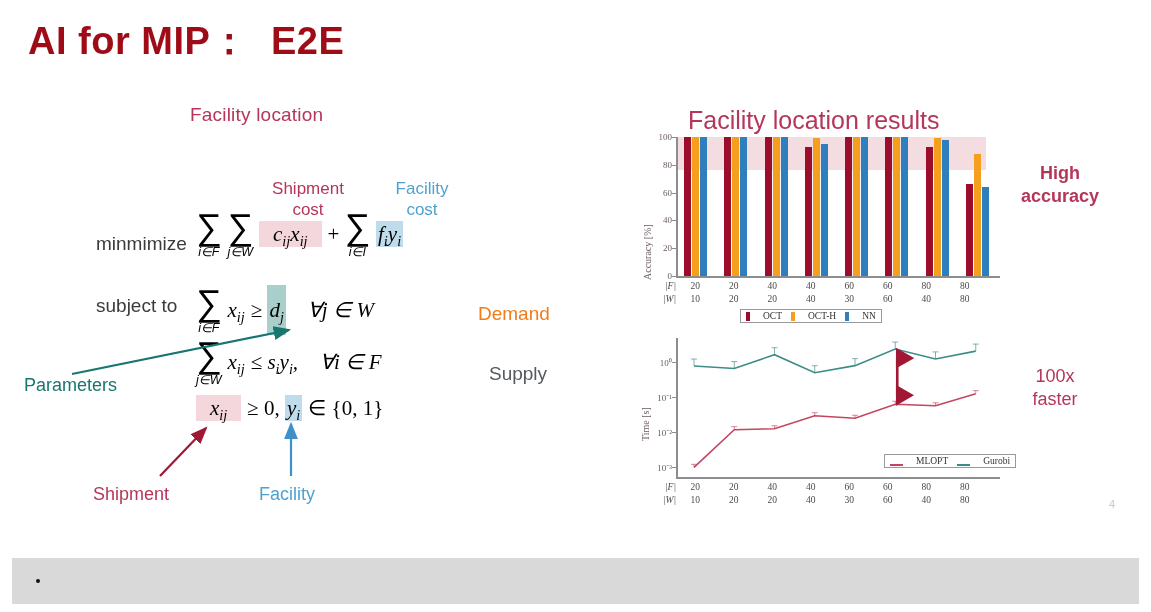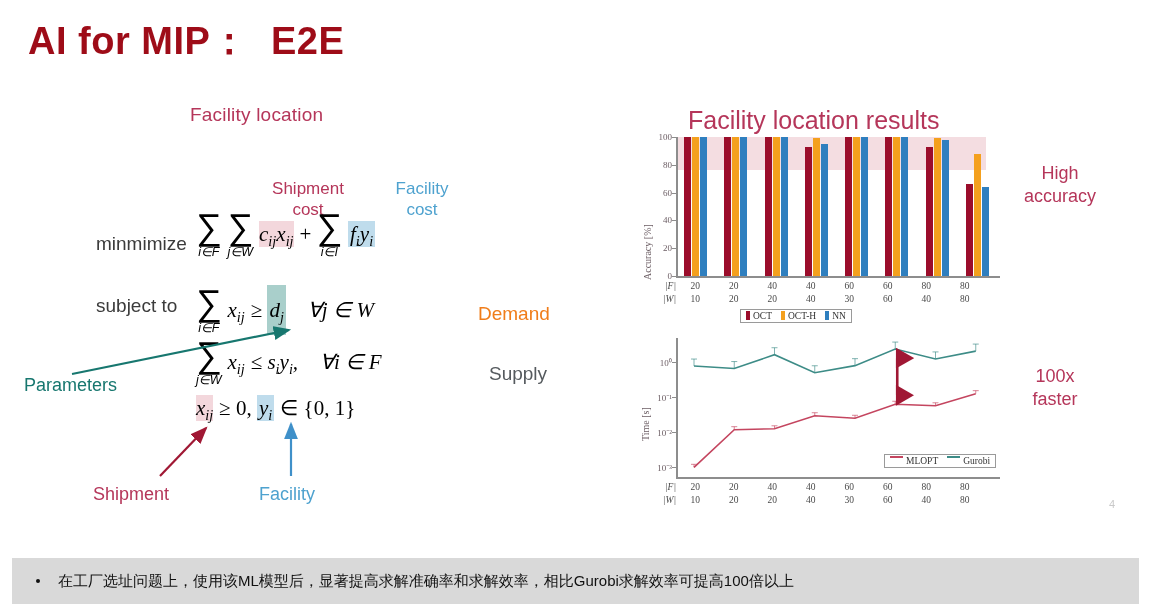--- a/index.html
+++ b/index.html
@@ -47,21 +47,21 @@
     position: absolute;
     font-size: 19px; color: #3b3b3b; margin-left: 16px;
   }
   .rl-min { left: 80px; top: 233px; }
   .rl-subj { left: 80px; top: 295px; }
 
   .sumblock { display: inline-block; vertical-align: middle; text-align: center; }
   .sumblock .s { font-size: 36px; line-height: 0.85; display:block; }
   .sumblock .sub { font-size: 12.5px; font-style: italic; display:block; margin-top: 1px; }
 
-  .hl-pink { background: #f3d7dc; padding: 1px 0; text-align: center; }
+  .hl-pink { background: #f3d7dc; padding: 1px 14px; text-align: center; }
   .hl-blue { background: #bfdcec; padding: 1px 2px; }
   .hl-teal { background: #a9cfcb; padding: 13px 2px; }
 
   .obj-row { position: absolute; left: 196px; top: 212px; font-size: 21px; white-space: nowrap; }
   .c1-row  { position: absolute; left: 196px; top: 288px; font-size: 21px; white-space: nowrap; }
   .c2-row  { position: absolute; left: 196px; top: 340px; font-size: 21px; white-space: nowrap; }
   .c3-row  { position: absolute; left: 196px; top: 396px; font-size: 21px; white-space: nowrap; }
 
   .it { font-style: italic; font-family: "Liberation Serif", serif; }
   sub.tiny { font-size: 0.68em; font-style: italic; }
@@ -146,21 +146,21 @@
     border: 1px solid #9a9a9a;
     background: #fff;
     display: flex;
     align-items: center;
     gap: 9px;
     padding: 1px 5px;
     font-size: 9.5px;
     font-family: "Liberation Serif", serif;
     color: #333;
   }
-  .legend-item { display: flex; align-items: flex-start; gap: 3px; white-space: nowrap; }
+  .legend-item { display: flex; align-items: flex-end; gap: 13px; white-space: nowrap; }
   .swatch { width: 4px; height: 9px; display: inline-block; }
   .lineswatch { width: 13px; height: 2px; display: inline-block; }
 
   .side-note {
     position: absolute;
     font-size: 18px;
     color: #b5365a;
     text-align: center;
     line-height: 1.3;
     width: 110px;
@@ -447,23 +447,22 @@
         <span class="lineswatch" style="background: rgb(196, 69, 95);"></span>
         <span>MLOPT</span>
       </span>
       <span class="legend-item">
         <span class="lineswatch" style="background: rgb(61, 140, 135);"></span>
         <span>Gurobi</span>
       </span>
     </div>
 </div>
 
-<div class="side-note" id="note-accuracy" style="white-space:pre-line;">High
+<div class="side-note" id="note-accuracy" style="white-space:pre-line;font-weight:bold;">High
 accuracy</div>
 <div class="side-note" id="note-faster" style="white-space:pre-line;">100x
 faster</div>
 
 <div class="page-marker">4</div>
 
 <div class="bottom-bar">
   <span class="bullet-dot"></span>
-  <span class="bottom-text">在工厂选址问题上，使用该ML模型后，显著提高求解准确率和求解效率，相比Gurobi求解效率可提高100倍以上</span>
 </div>
 
 </body></html>

